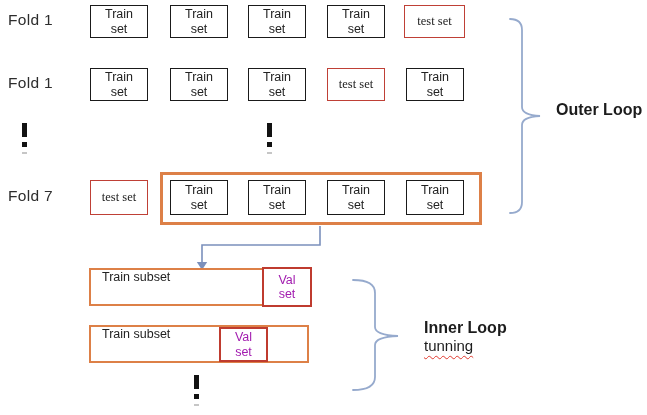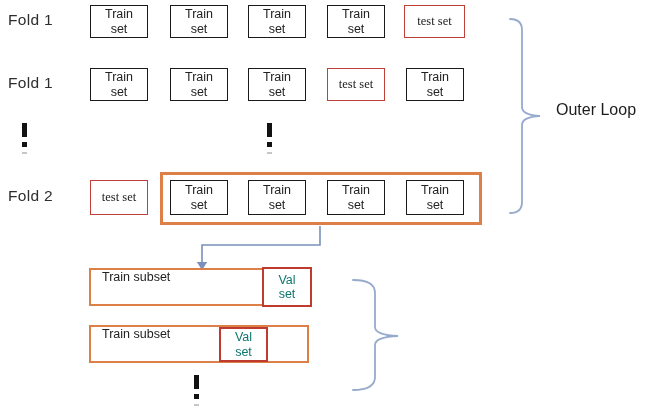--- a/index.html
+++ b/index.html
@@ -17,46 +17,46 @@
   .cell.test{border-color:#bf4036;font-family:Liberation Serif, serif;}
   .cell.tall{height:35px;}
   .orange-rect{position:absolute;box-sizing:border-box;border:3px solid #DD8047;background:transparent;}
   .subset-row{
     position:absolute;box-sizing:border-box;border:2.5px solid #DD8047;background:#fff;
     display:flex;align-items:flex-start;padding-left:11px;font-size:12.5px;color:#222;
   }
   .val-box{
     position:absolute;box-sizing:border-box;border:2.2px solid #bf3b2f;background:#fff;
     display:flex;align-items:center;justify-content:center;text-align:center;
-    font-size:12.5px;line-height:1.15;white-space:pre-line;color:#0f766e;
+    font-size:12.5px;line-height:1.15;white-space:pre-line;color:#a21caf;
   }
   .ellipsis{position:absolute;display:flex;flex-direction:column;align-items:center;}
   .ellipsis .bar{width:5px;height:14px;background:#121212;}
   .ellipsis .dot{width:5px;height:5px;background:#121212;margin-top:5px;}
   .ellipsis .dash{width:5px;height:2px;background:#c6c6c6;margin-top:5px;}
   .loop-label{position:absolute;color:#1c1c1c;}
-  .loop-title{font-weight:normal;font-size:16px;line-height:1.2;}
+  .loop-title{font-weight:bold;font-size:16px;line-height:1.2;}
   .loop-sub{font-size:15px;line-height:1.25;}
   .misspell{
     text-decoration-line:underline;
     text-decoration-style:wavy;
     text-decoration-color:#e0392e;
     text-decoration-thickness:1px;
     text-underline-offset:4px;
   }
   svg{position:absolute;overflow:visible;}
 </style>
 </head>
 <body>
 
 <div class="canvas">
 
   <div class="fold-label" style="top:11px;">Fold 1</div>
   <div class="fold-label" style="top:74px;">Fold 1</div>
-  <div class="fold-label" style="top:187px;">Fold 2</div>
+  <div class="fold-label" style="top:187px;">Fold 7</div>
 
   <div class="cell" style="left:90px;top:5px;">Train
 set</div>
   <div class="cell" style="left:170px;top:5px;">Train
 set</div>
   <div class="cell" style="left:248px;top:5px;">Train
 set</div>
   <div class="cell" style="left:327px;top:5px;">Train
 set</div>
   <div class="cell test" style="left:404px;top:5px;width:61px;">test set</div>
@@ -119,14 +119,18 @@
 
   <div class="ellipsis" style="left:194px;top:375px;">
     <span class="bar"></span>
     <span class="dot"></span>
     <span class="dash"></span>
   </div>
 
   <svg style="left:347px;top:277px;" width="60" height="116" viewBox="0 0 60 116">
     <path d="M 6 3 Q 28 3 28 16 L 28 50 Q 28 58 51 59 Q 28 60 28 68 L 28 100 Q 28 113 6 113" fill="none" stroke="#96AACD" stroke-width="1.8" stroke-linecap="round"></path>
   </svg>
+  <div class="loop-label" style="left:424px;top:318px;">
+    <div class="loop-title">Inner Loop</div>
+    <div class="loop-sub misspell">tunning</div>
+  </div>
 
 </div>
 
 </body></html>

